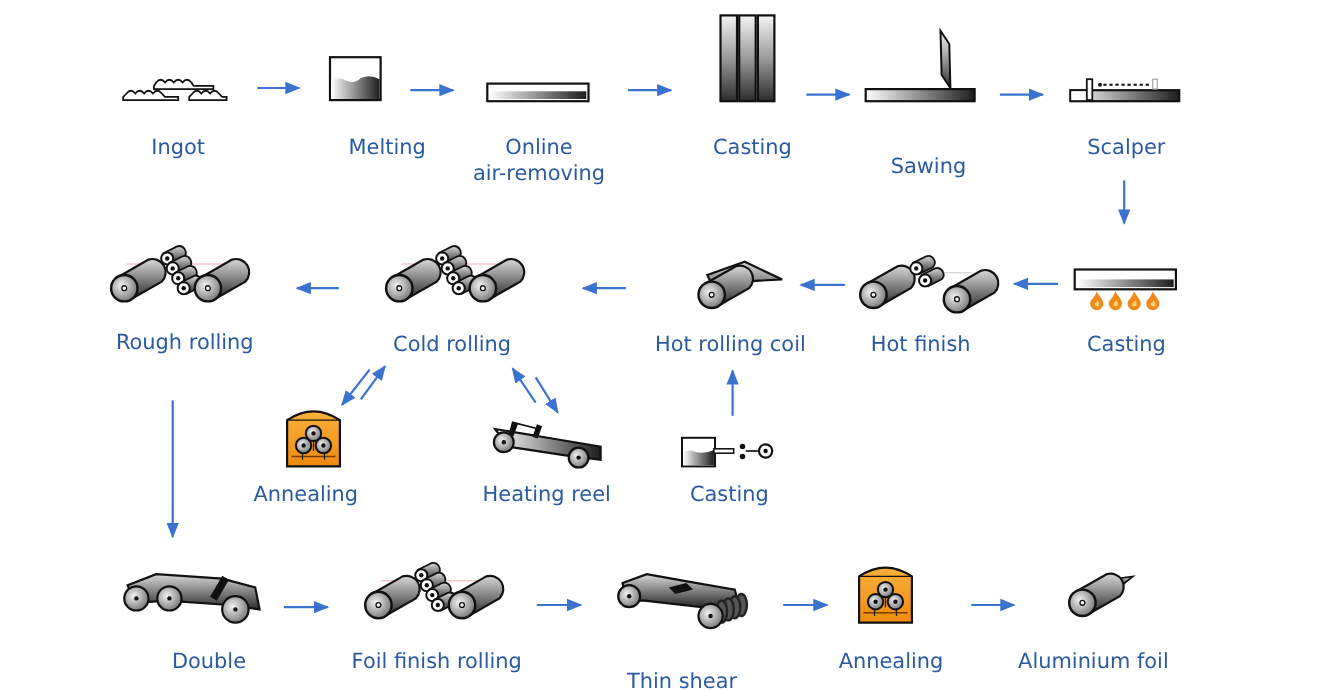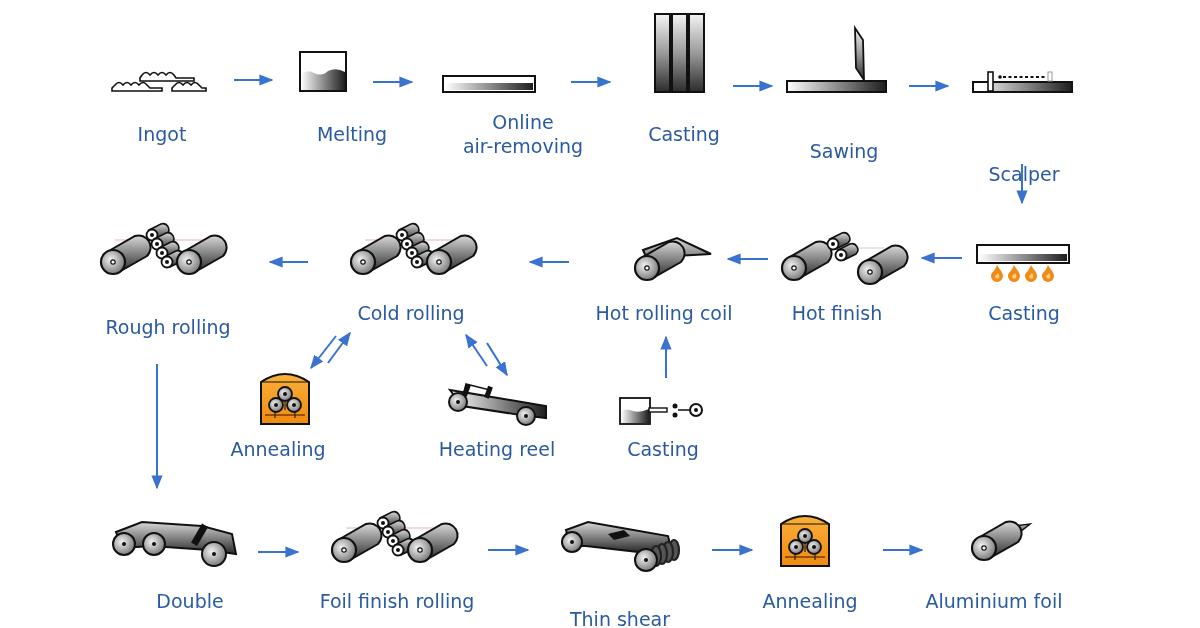--- a/index.html
+++ b/index.html
@@ -231,33 +231,33 @@
   </g>
 
   <line x1="258" y1="552" x2="298" y2="552" stroke="#3a72d0" stroke-width="2" marker-end="url(#ah)"></line>
   <line x1="488" y1="550" x2="528" y2="550" stroke="#3a72d0" stroke-width="2" marker-end="url(#ah)"></line>
   <line x1="712" y1="550" x2="752" y2="550" stroke="#3a72d0" stroke-width="2" marker-end="url(#ah)"></line>
   <line x1="883" y1="550" x2="922" y2="550" stroke="#3a72d0" stroke-width="2" marker-end="url(#ah)"></line>
 </svg>
 
 <div class="label" style="left:162px; top:122px;">Ingot</div>
 <div class="label" style="left:325px; top:122px;margin-left:27px;">Melting</div>
-<div class="label" style="left:490px; top:110px;margin-left:33px;">
+<div class="label" style="left:490px; top:122px;">
   <div>Online</div>
   <div>air-removing</div>
 </div>
 <div class="label" style="left:684px; top:122px;">Casting</div>
 <div class="label" style="left:844px; top:139px;">Sawing</div>
-<div class="label" style="left:1024px; top:122px;margin-top:40px;">Scalper</div>
+<div class="label" style="left:1024px; top:122px;">Scalper</div>
 
 <div class="label" style="left:1024px; top:301px;">Casting</div>
 <div class="label" style="left:837px; top:301px;">Hot finish</div>
 <div class="label" style="left:664px; top:301px;">Hot rolling coil</div>
 <div class="label" style="left:411px; top:301px;">Cold rolling</div>
-<div class="label" style="left:168px; top:315px;">Rough rolling</div>
+<div class="label" style="left:168px; top:299px;">Rough rolling</div>
 
 <div class="label" style="left:278px; top:437px;">Annealing</div>
 <div class="label" style="left:497px; top:437px;">Heating reel</div>
 <div class="label" style="left:663px; top:437px;">Casting</div>
 
 <div class="label" style="left:167px; top:589px;margin-left:23px;">Double</div>
 <div class="label" style="left:397px; top:589px;">Foil finish rolling</div>
 <div class="label" style="left:620px; top:607px;">Thin shear</div>
 <div class="label" style="left:810px; top:589px;">Annealing</div>
 <div class="label" style="left:994px; top:589px;">Aluminium foil</div>

